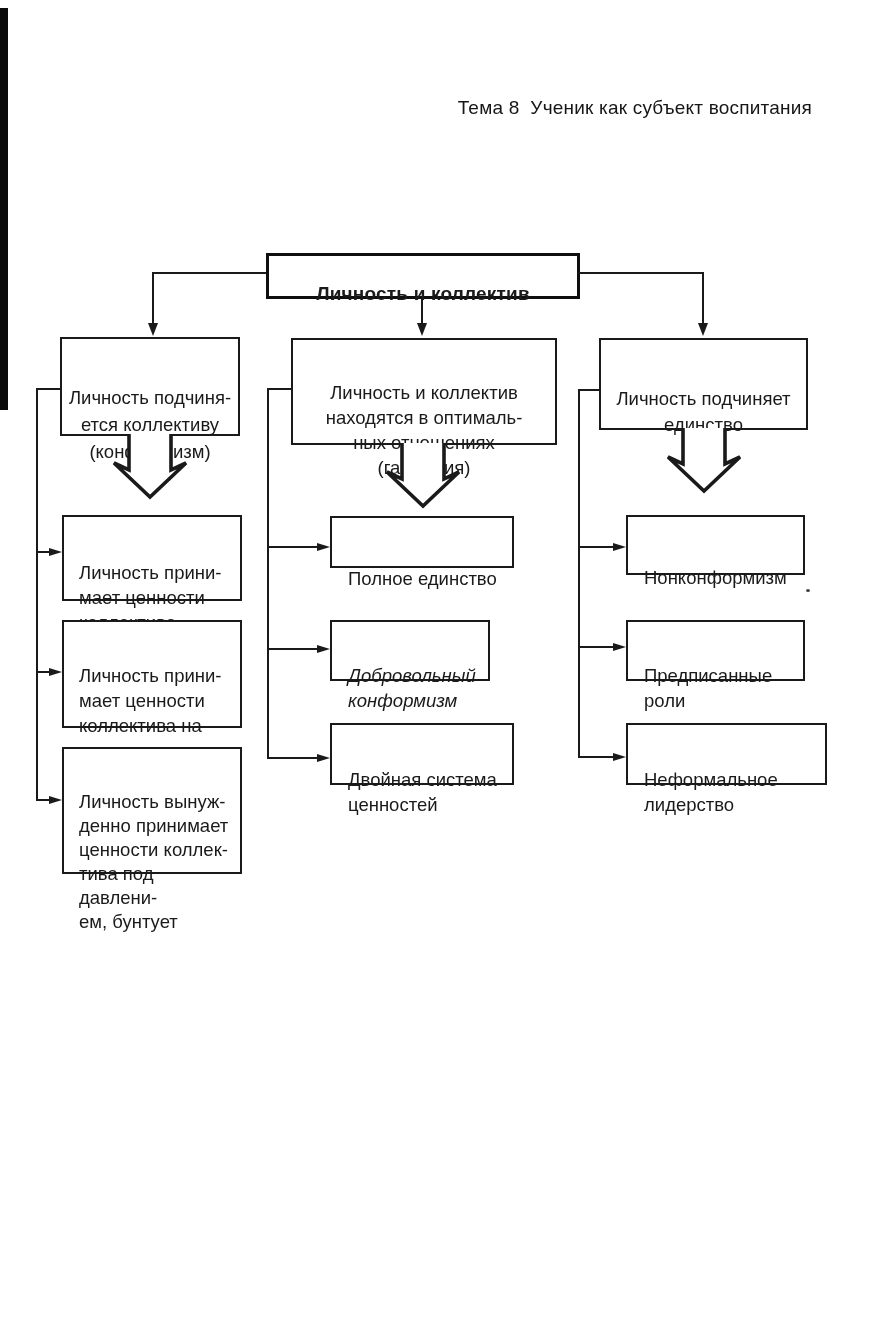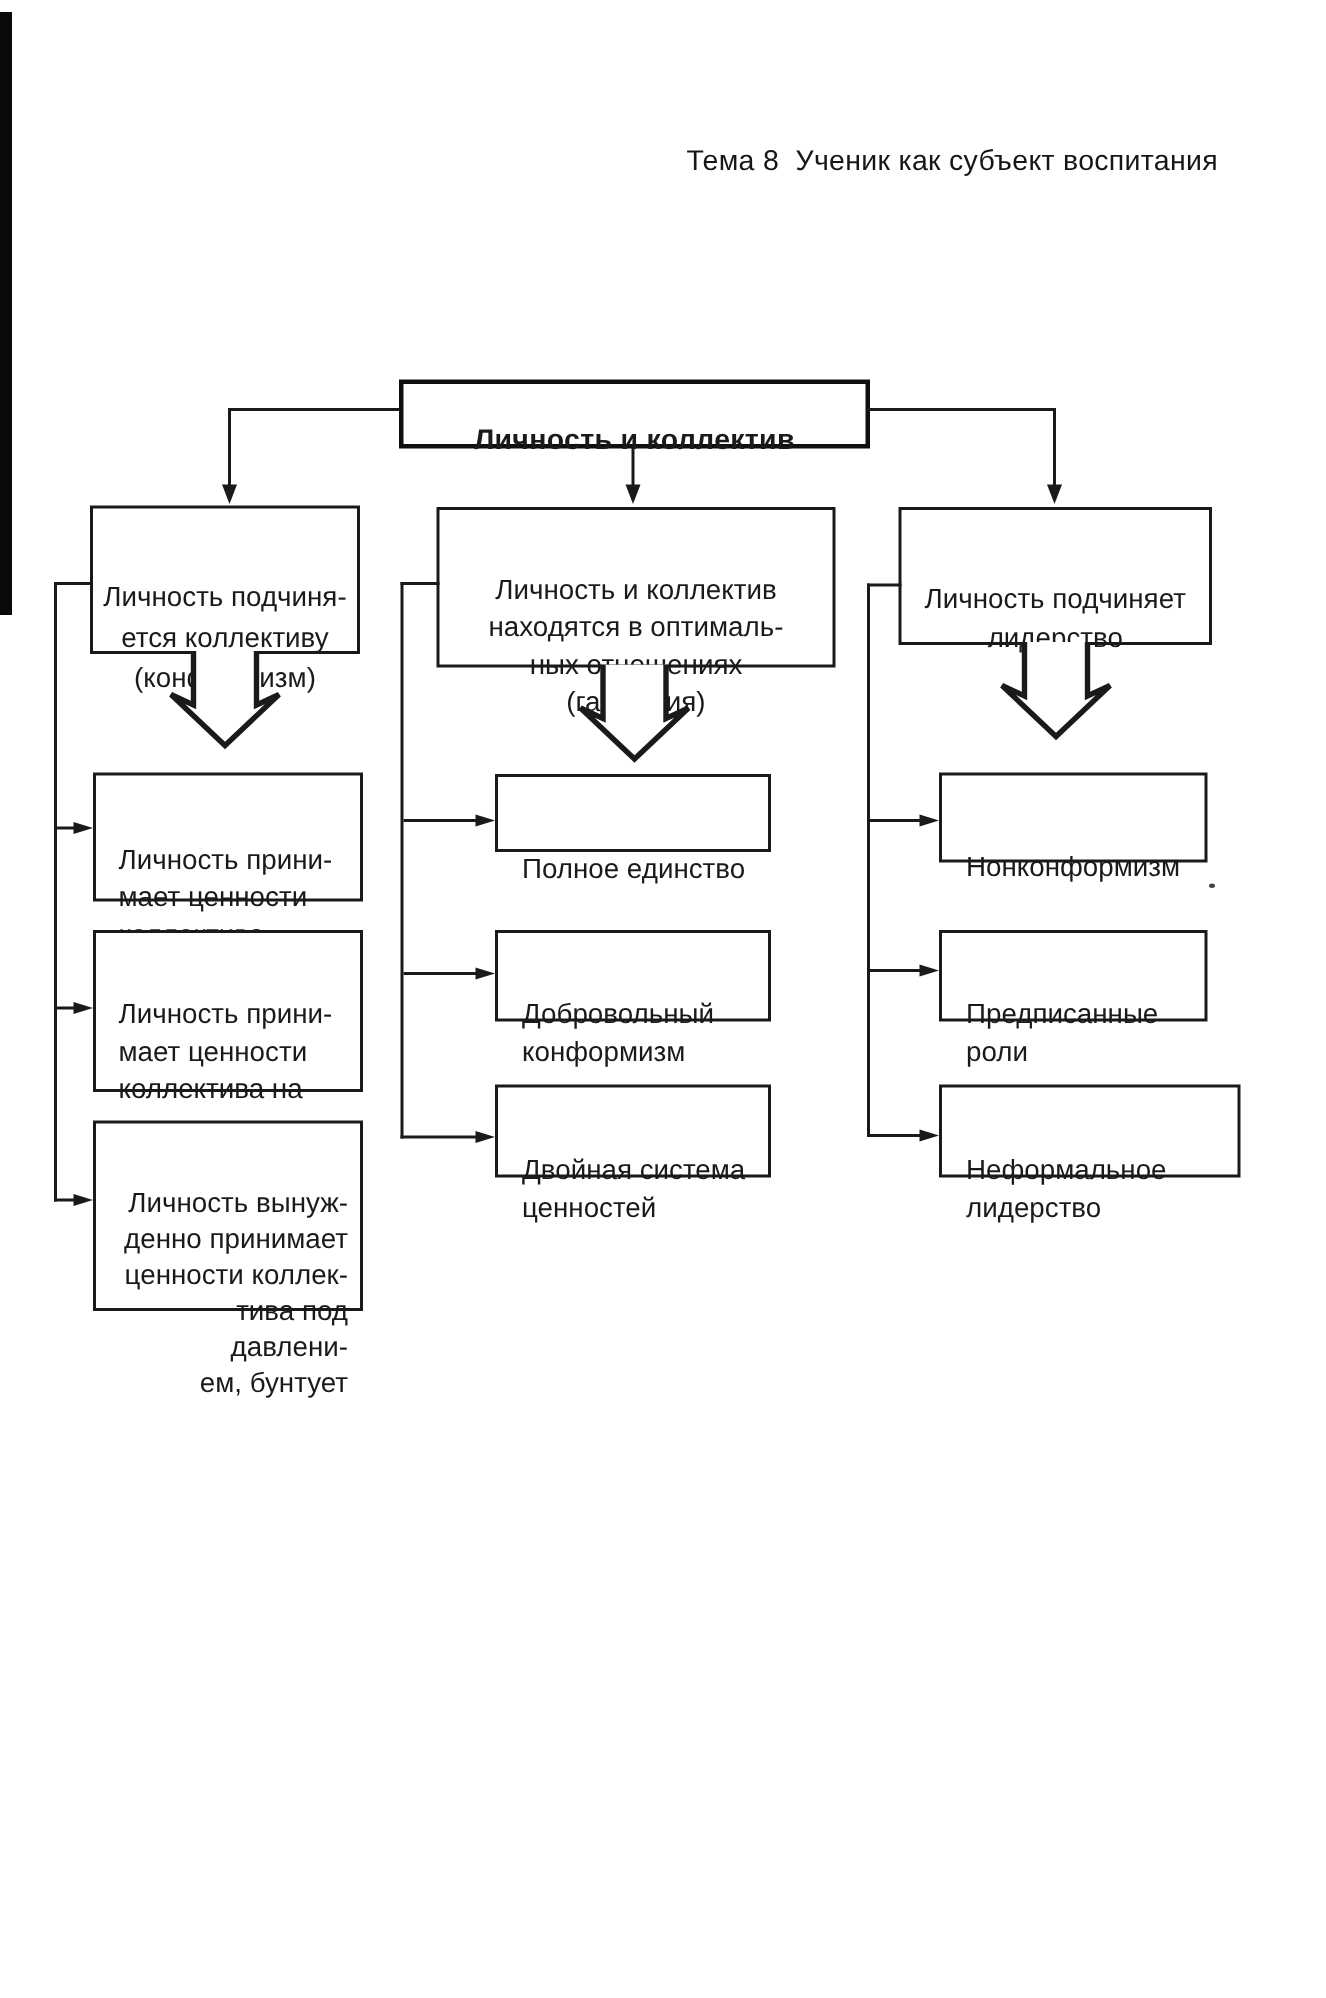--- a/index.html
+++ b/index.html
@@ -78,24 +78,24 @@
   
   .t2-stub { left:578px; top:389px; width:23px; }
   .t2-v    { left:578px; top:389px; height:369px; }
   .t2-h1 { left:580px; top:546px; width:35px; }  .t2-a1 { left:613px; top:543px; }
   .t2-h2 { left:580px; top:646px; width:35px; }  .t2-a2 { left:613px; top:643px; }
   .t2-h3 { left:578px; top:756px; width:37px; }  .t2-a3 { left:613px; top:753px; }
 
   
   .b-c00 { left:62px; top:515px; width:180px; height:86px;  padding:7px 10px 0 15px; line-height:25px; }
   .b-c01 { left:62px; top:620px; width:180px; height:108px; padding:5px 10px 0 15px; line-height:25px; }
-  .b-c02 { left:62px; top:747px; width:180px; height:127px; padding:5px 8px 0 15px;  line-height:24px;text-align:right; }
+  .b-c02 { left:62px; top:747px; width:180px; height:127px; padding:5px 8px 0 15px;  line-height:24px; }
 
   .b-c10 { left:330px; top:516px; width:184px; height:52px; padding:12px 10px 0 16px; line-height:25px; }
-  .b-c11 { left:330px; top:620px; width:184px; height:61px; padding:5px 10px 0 16px;  line-height:25px; }
+  .b-c11 { left:330px; top:620px; width:160px; height:61px; padding:5px 10px 0 16px;  line-height:25px;font-style:italic; }
   .b-c12 { left:330px; top:723px; width:184px; height:62px; padding:6px 10px 0 16px;  line-height:25px; }
 
   .b-c20 { left:626px; top:515px; width:179px; height:60px; padding:12px 10px 0 16px; line-height:25px; }
   .b-c21 { left:626px; top:620px; width:179px; height:61px; padding:5px 10px 0 16px;  line-height:25px; }
   .b-c22 { left:626px; top:723px; width:201px; height:62px; padding:6px 10px 0 16px;  line-height:25px; }
 </style>
 </head>
 <body>
 
 <div class="page">
@@ -124,21 +124,21 @@
 (конформизм)</span>
   </div>
   <div class="box branch b-branch1">
     <span class="txt">Личность и коллектив
 находятся в оптималь-
 ных отношениях
 (гармония)</span>
   </div>
   <div class="box branch b-branch2">
     <span class="txt">Личность подчиняет
-лидерство</span>
+единство</span>
   </div>
 
   <svg class="bigarrow ba-0" viewBox="0 0 90 66">
     <path d="M24 0 L24 36 L9 29 L45 63 L81 29 L66 36 L66 0" fill="#ffffff" stroke="#1a1a1a" stroke-width="3.6"></path>
   </svg>
   <svg class="bigarrow ba-1" viewBox="0 0 90 66">
     <path d="M24 0 L24 36 L9 29 L45 63 L81 29 L66 36 L66 0" fill="#ffffff" stroke="#1a1a1a" stroke-width="3.6"></path>
   </svg>
   <svg class="bigarrow ba-2" viewBox="0 0 90 66">
     <path d="M24 0 L24 36 L9 29 L45 63 L81 29 L66 36 L66 0" fill="#ffffff" stroke="#1a1a1a" stroke-width="3.6"></path>

